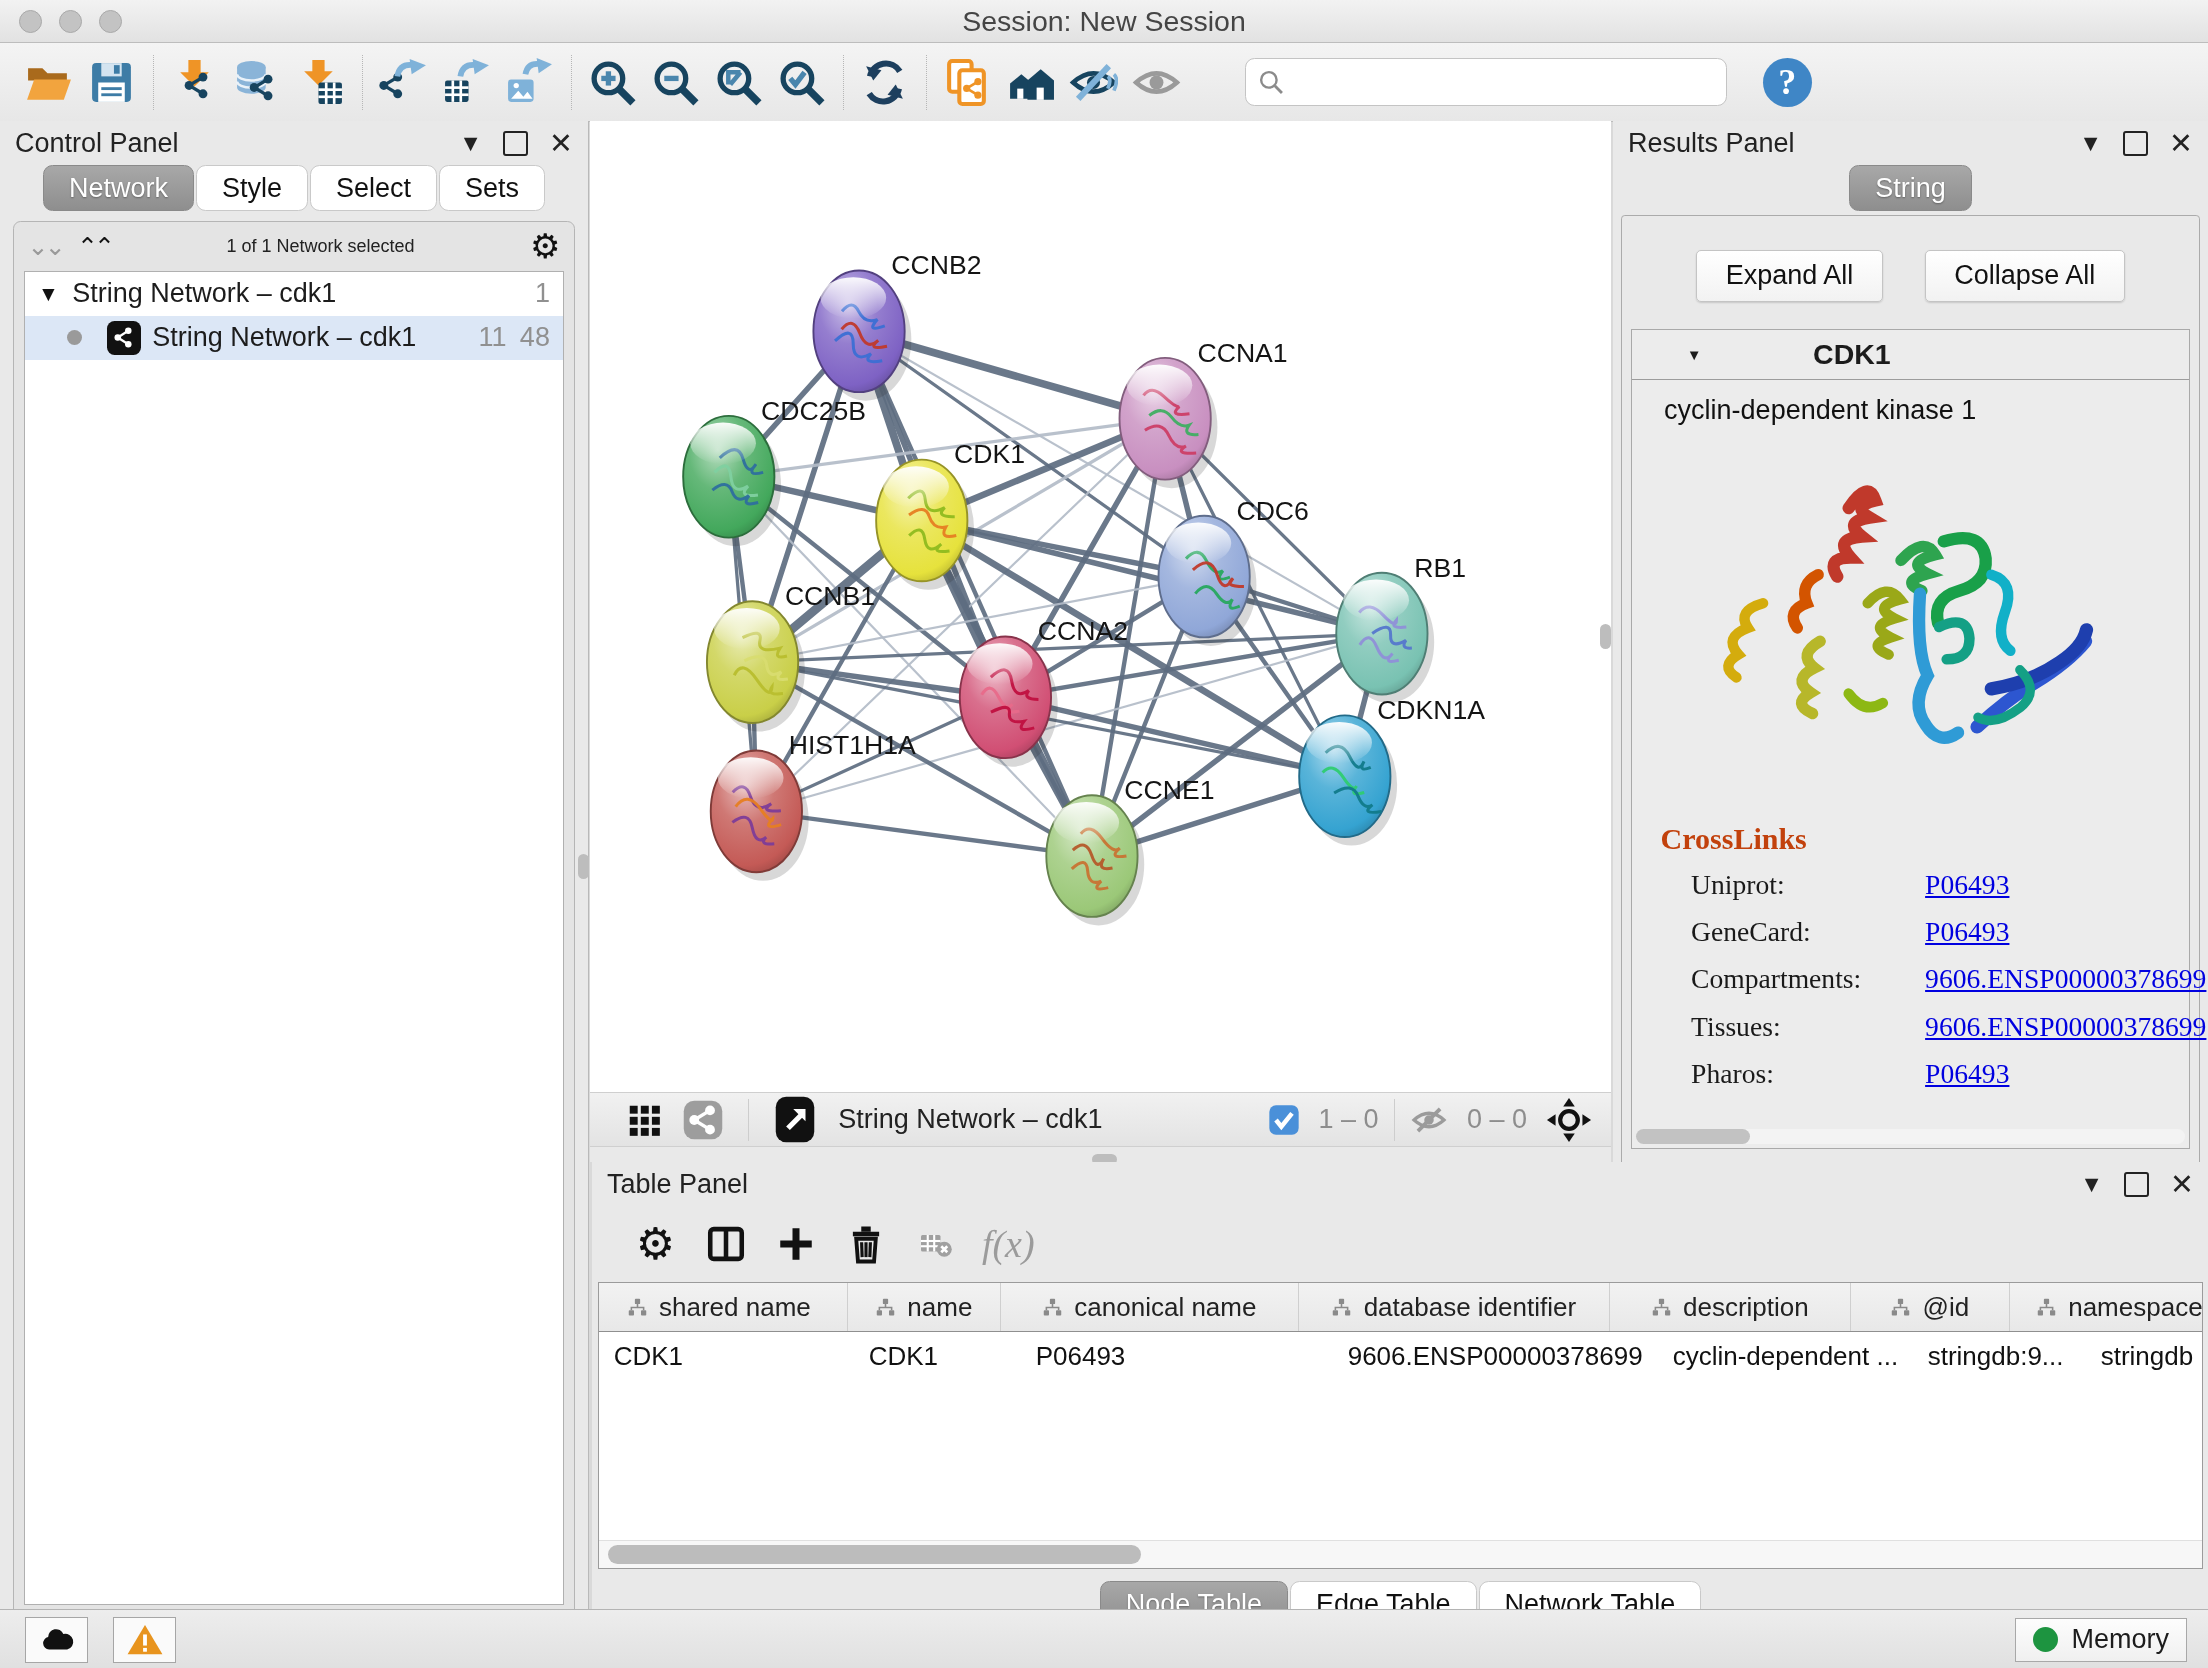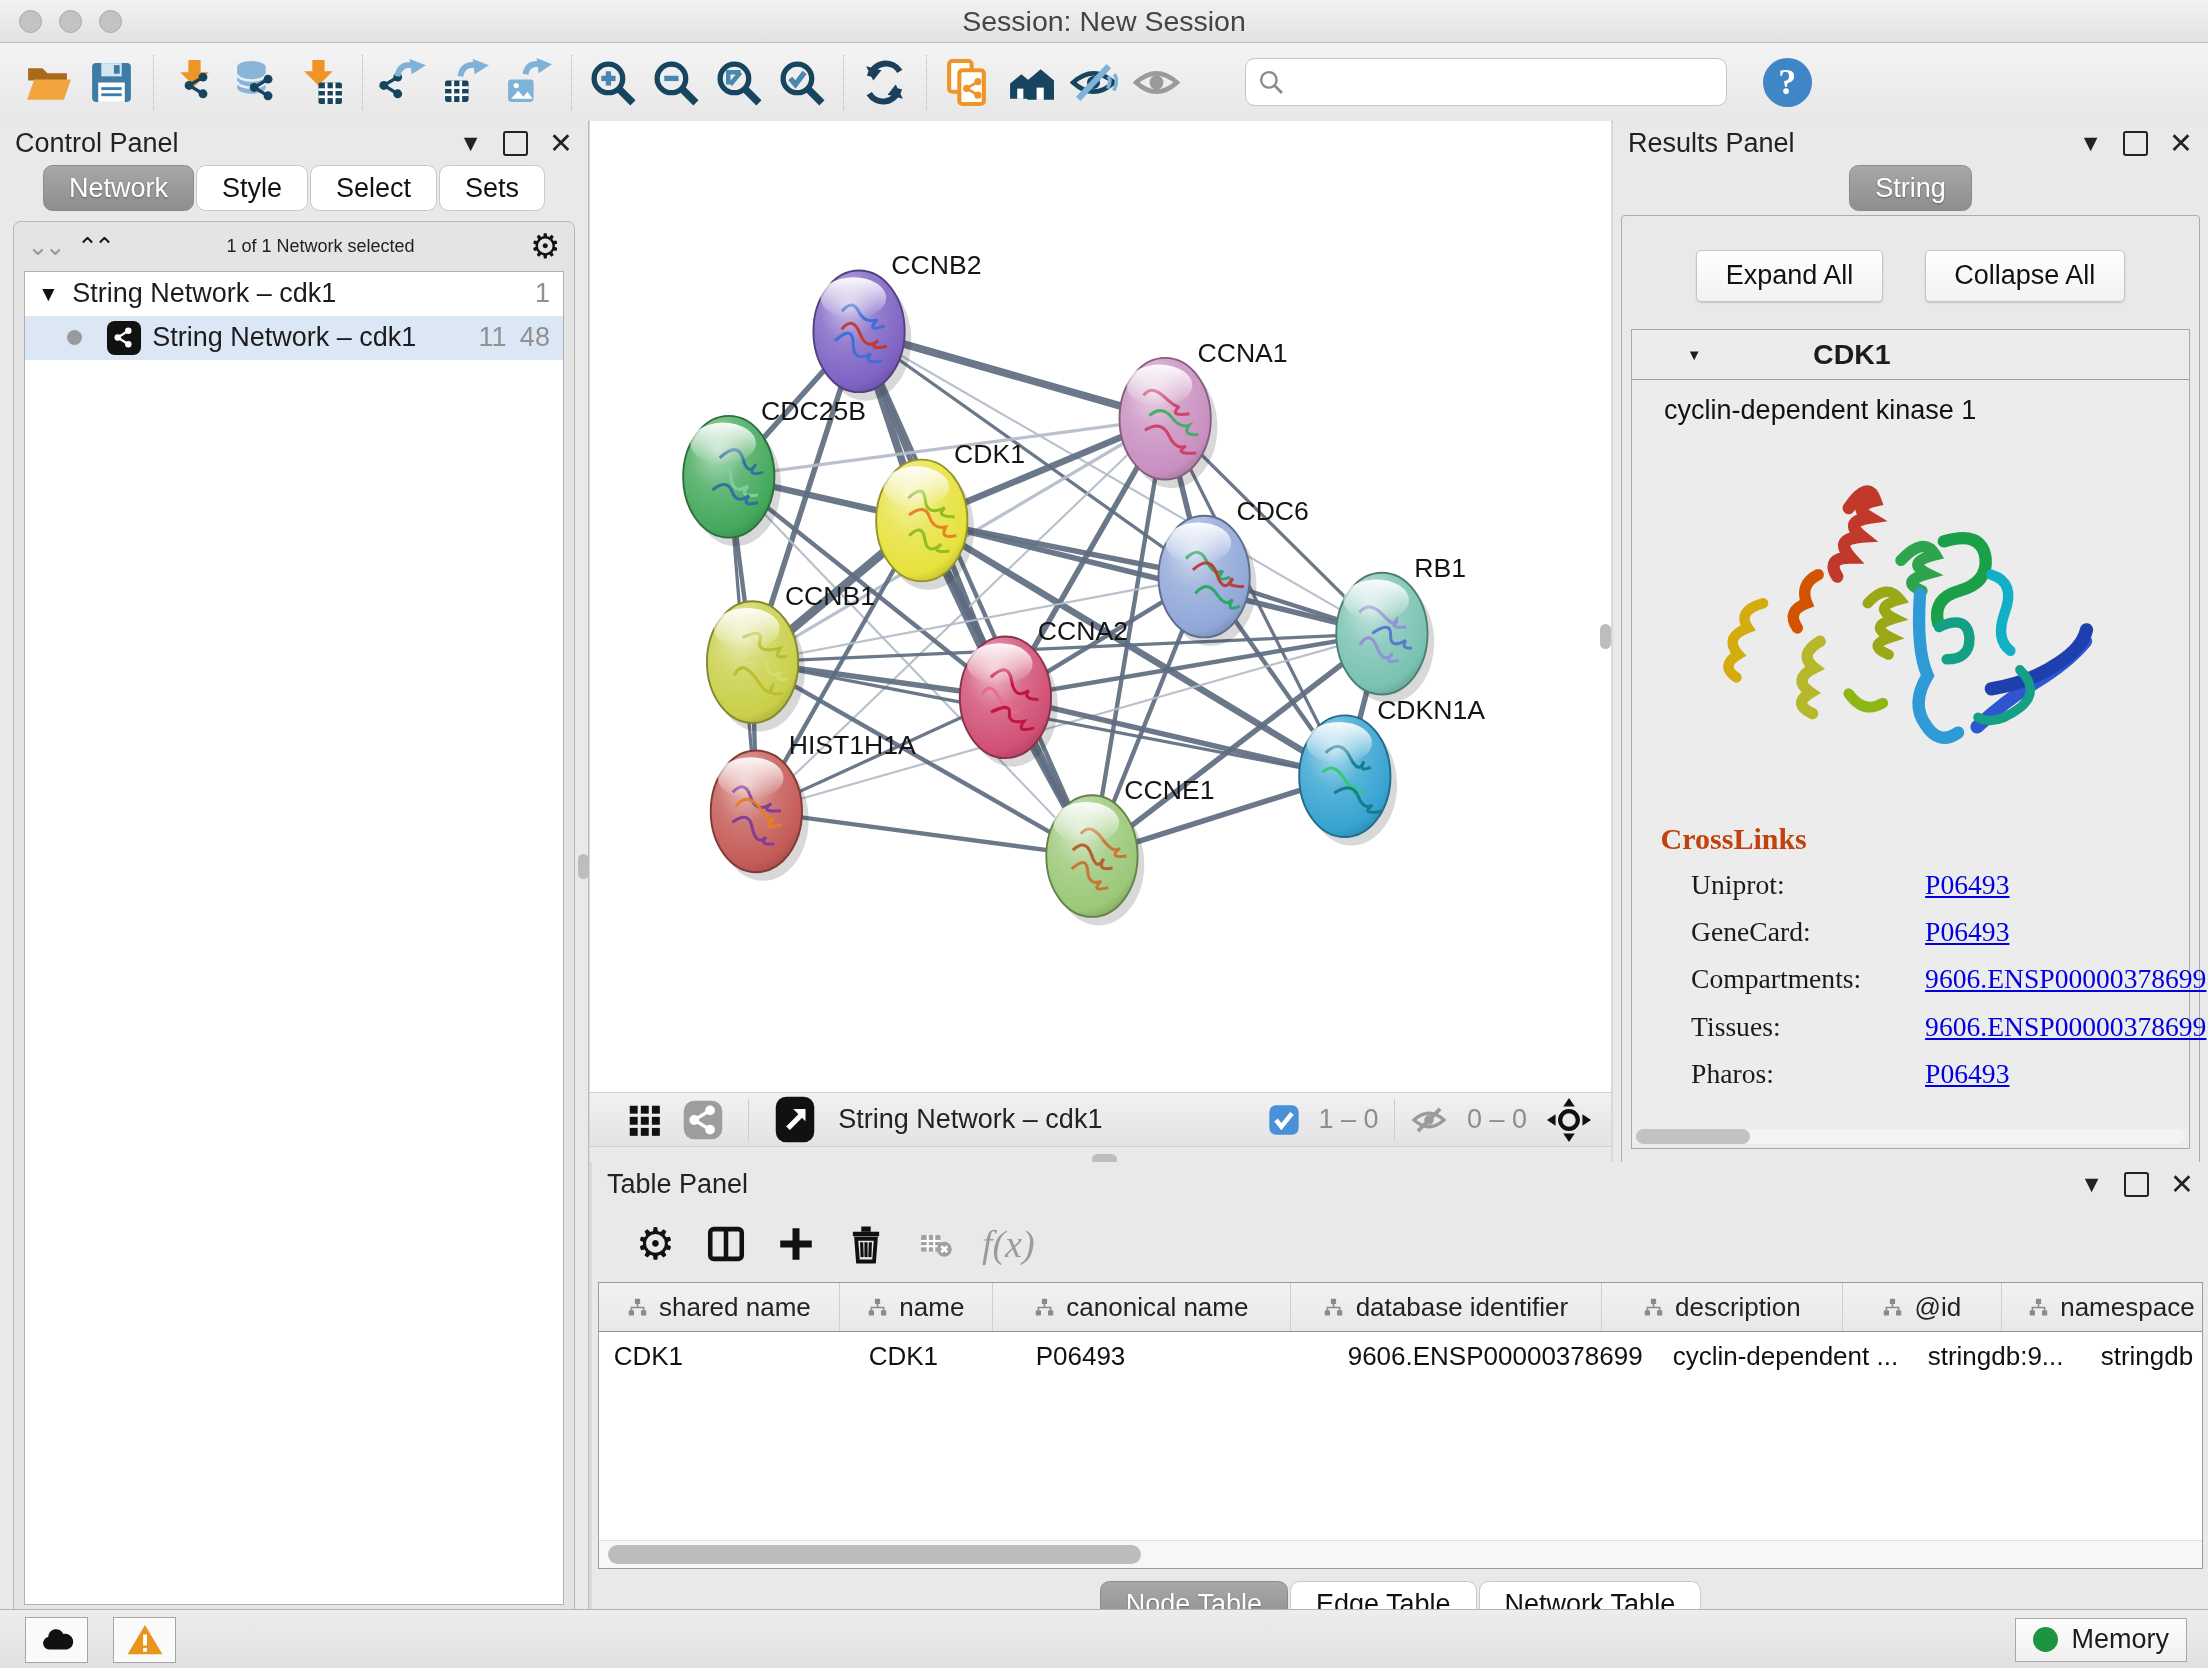--- a/index.html
+++ b/index.html
@@ -790,21 +790,21 @@
           <svg width="21" height="21" viewBox="0 0 24 24">
             <g fill="#8a8a8a">
               <rect x="9" y="2" width="6" height="6" rx="1"></rect>
               <rect x="2" y="15" width="6" height="6" rx="1"></rect>
               <rect x="16" y="15" width="6" height="6" rx="1"></rect>
             </g>
             <path d="M12 8v4M5 15v-3h14v3" stroke="#8a8a8a" stroke-width="1.8" fill="none"></path>
           </svg>
           <span>shared name</span>
         </div>
-        <div class="th" style="width: 152px;">
+        <div class="th" style="width: 152px; margin-left: 8px;">
           <svg width="21" height="21" viewBox="0 0 24 24">
             <g fill="#8a8a8a">
               <rect x="9" y="2" width="6" height="6" rx="1"></rect>
               <rect x="2" y="15" width="6" height="6" rx="1"></rect>
               <rect x="16" y="15" width="6" height="6" rx="1"></rect>
             </g>
             <path d="M12 8v4M5 15v-3h14v3" stroke="#8a8a8a" stroke-width="1.8" fill="none"></path>
           </svg>
           <span>name</span>
         </div>

